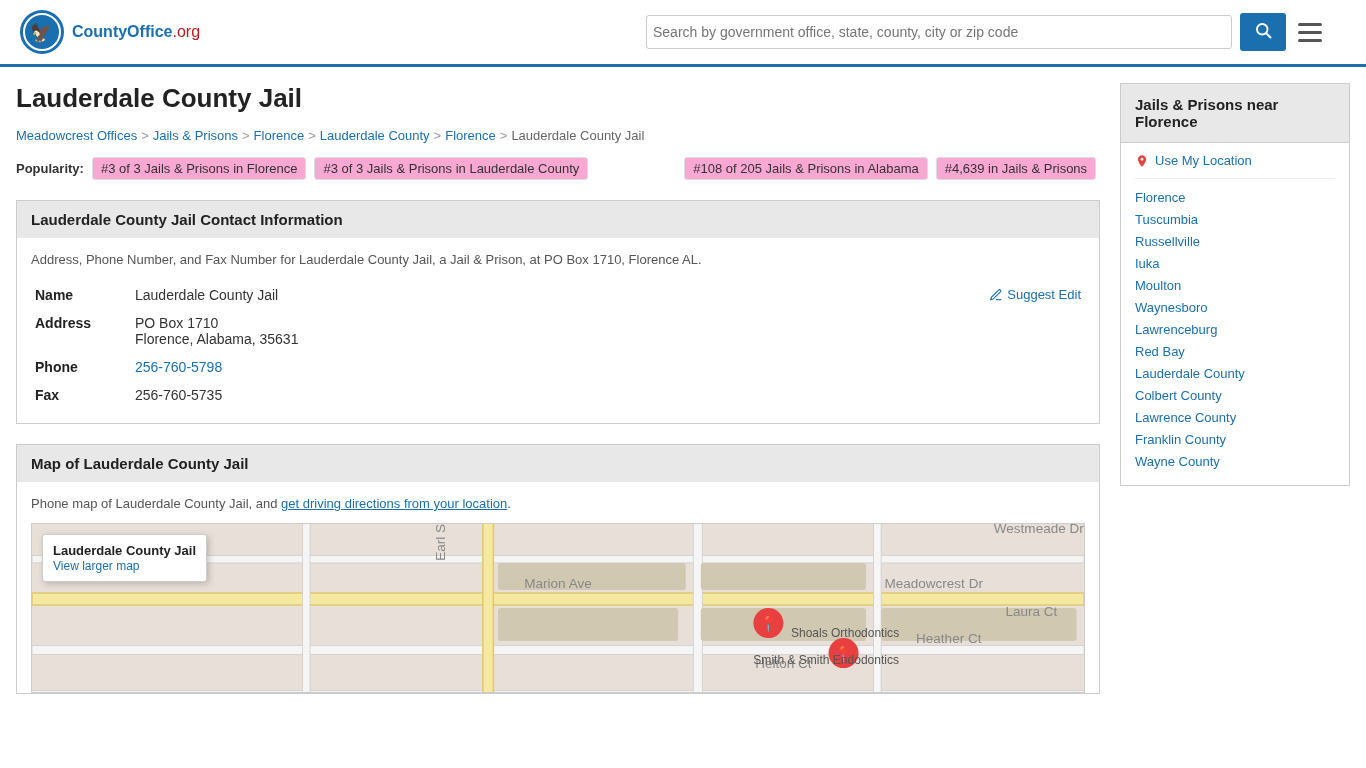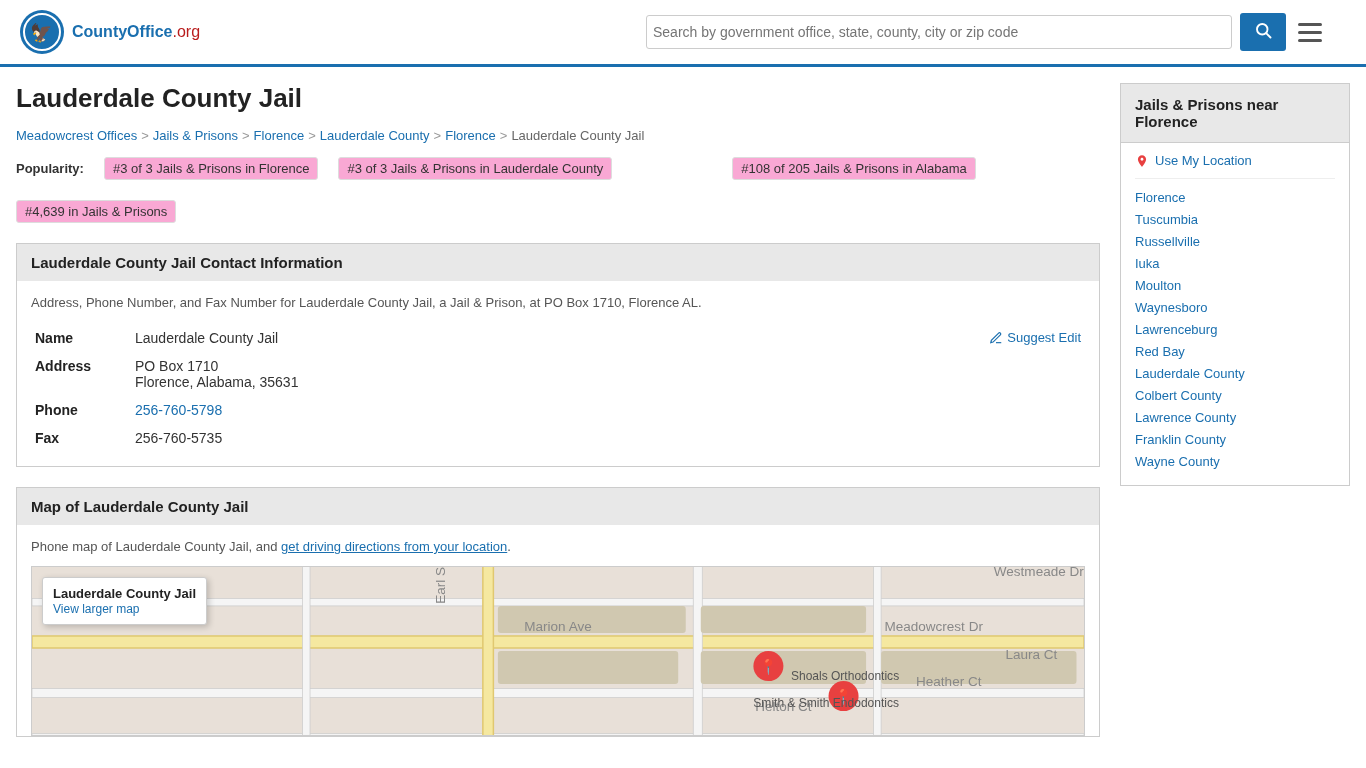--- a/index.html
+++ b/index.html
@@ -105,21 +105,21 @@
       text-decoration: none;
     }
     #breadcrumb .sep { color: #999; }
 
     
     #popularity-bar {
       font-size: 13px;
       margin-bottom: 20px;
       display: flex;
       flex-wrap: wrap;
-      gap: 20px;
+      gap: 8px;
       align-items: center;
     }
     #popularity-bar strong { font-weight: bold; }
     .popularity-badge {
       background: #f9a8d4;
       border: 1px solid #ddd;
       border-radius: 3px;
       padding: 3px 8px;
       font-size: 13px;
     }

